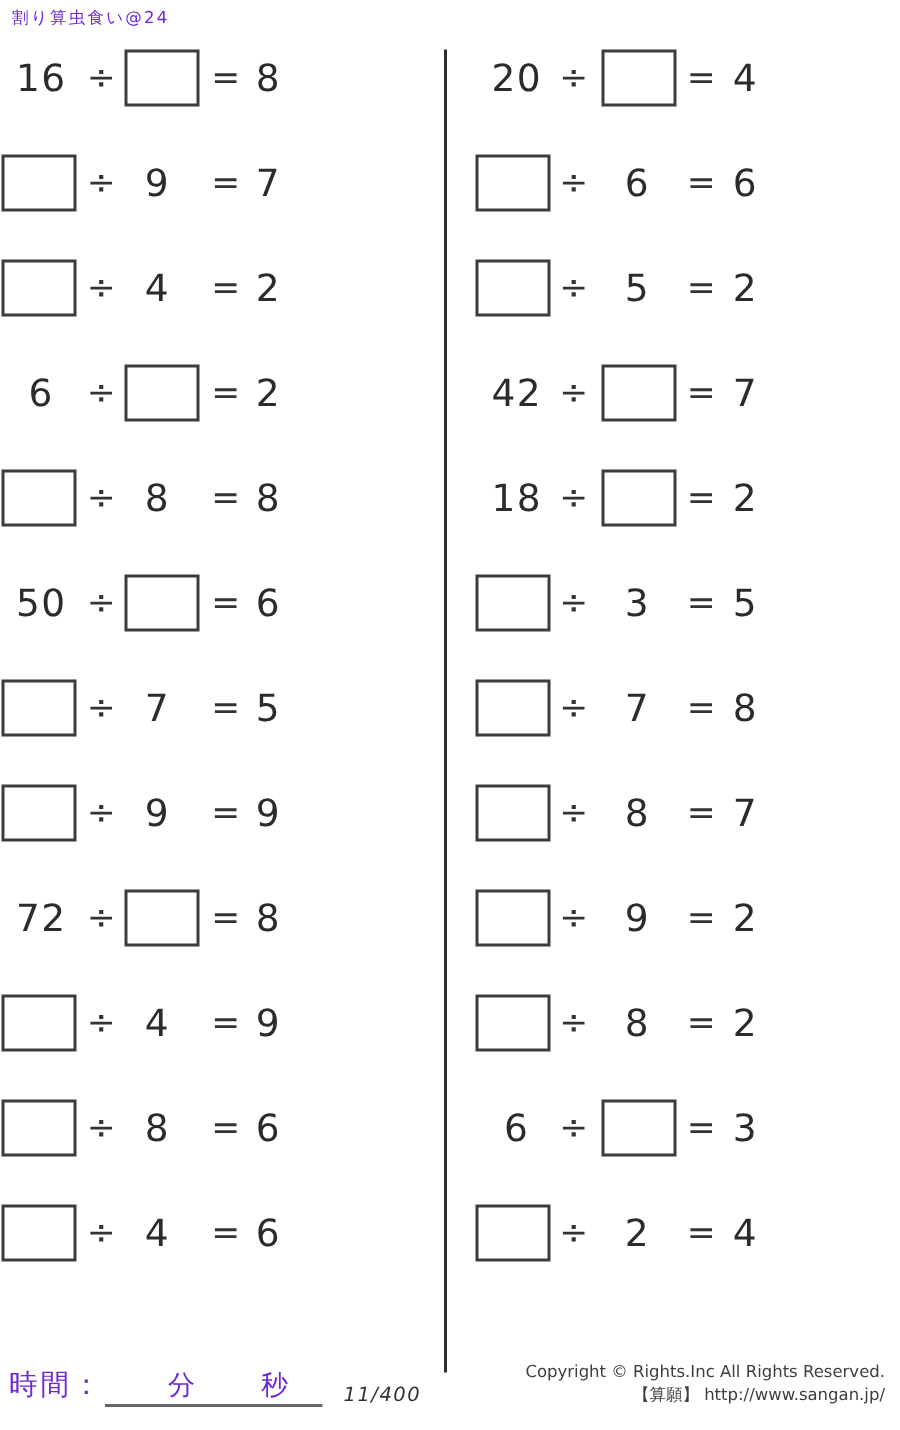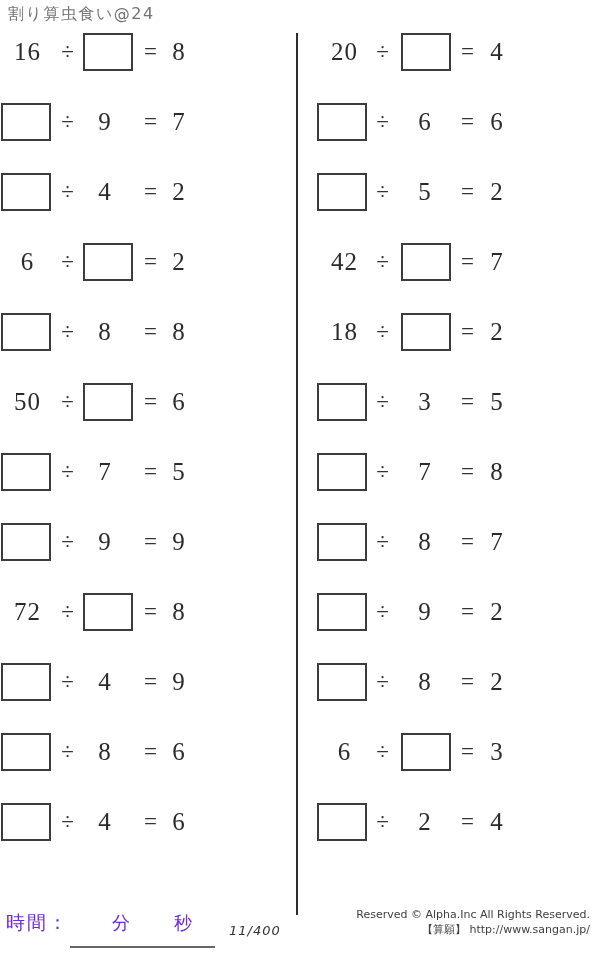--- a/index.html
+++ b/index.html
@@ -12,26 +12,26 @@
     position: relative;
     width: 600px;
     height: 953px;
     background: #ffffff;
     overflow: hidden;
   }
   .title {
     position: absolute;
     left: 8px;
     top: 4px;
-    font-size: 16px;
+    font-size: 11px;
     letter-spacing: 1.5px;
-    color: #737373;
+    color: #6d28d9;
     white-space: nowrap;
   }
-  .col { position: absolute; top: 17px; font-family: Liberation Serif, serif; }
+  .col { position: absolute; top: 17px; }
   .col-left  { left: 0;     width: 297px; }
   .col-right { left: 297px; width: 242px; }
   .divider {
     position: absolute;
     left: 296px;
     top: 33px;
     width: 2px;
     height: 882px;
     background: #2e2e2e;
   }
@@ -81,21 +81,21 @@
     display: flex;
     align-items: baseline;
     color: #6d28d9;
   }
   .time-label { font-size: 19px; letter-spacing: 2px; }
   .time-line {
     display: inline-block;
     width: 145px;
     border-bottom: 2px solid #666666;
     font-size: 18px;
-    padding-bottom: 11px;
+    padding-bottom: 1px;
     margin-left: 1px;
     white-space: nowrap;
   }
   .time-line .minutes { margin-left: 42px; }
   .time-line .seconds { margin-left: 44px; }
   .page-number {
     position: absolute;
     left: 229px;
     top: 923px;
     font-size: 13px;
@@ -293,16 +293,16 @@
       </div>
     </div>
 
   <div class="footer-time">
     <span class="time-label">時間：</span>
     <span class="time-line"><span class="minutes">分</span><span class="seconds">秒</span></span>
   </div>
   <div class="page-number">11/400</div>
 
   <div class="copyright">
-    <div>Reserved © Alpha.Inc All Rights Reserved.</div>
+    <div>Copyright © Rights.Inc All Rights Reserved.</div>
     <div>【算願】 http://www.sangan.jp/</div>
   </div>
 </div>
 
 </body></html>

